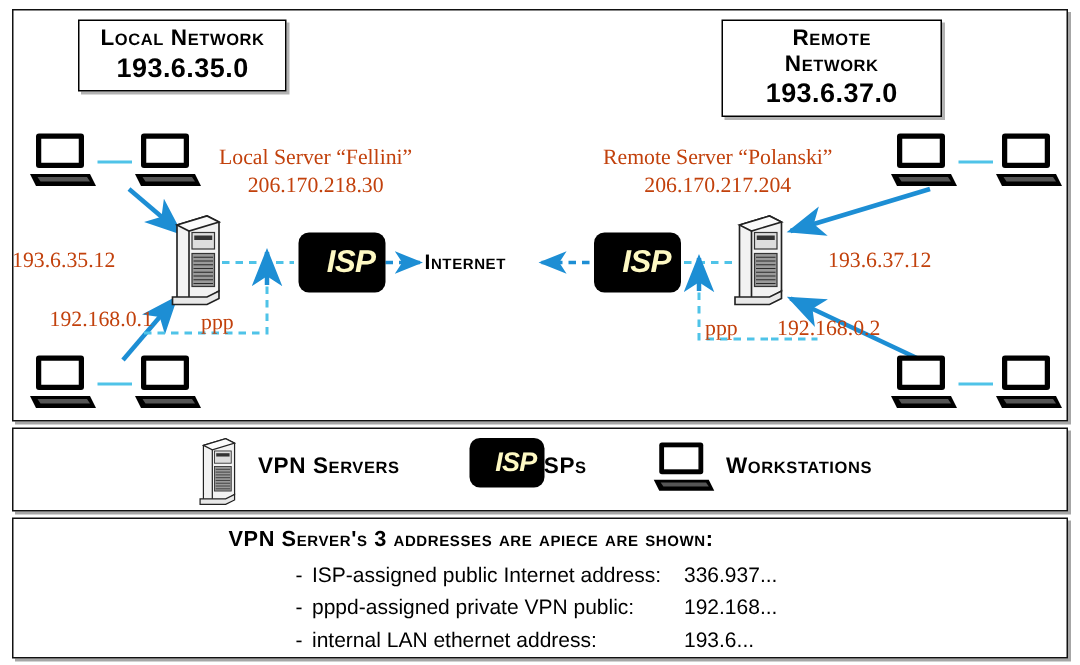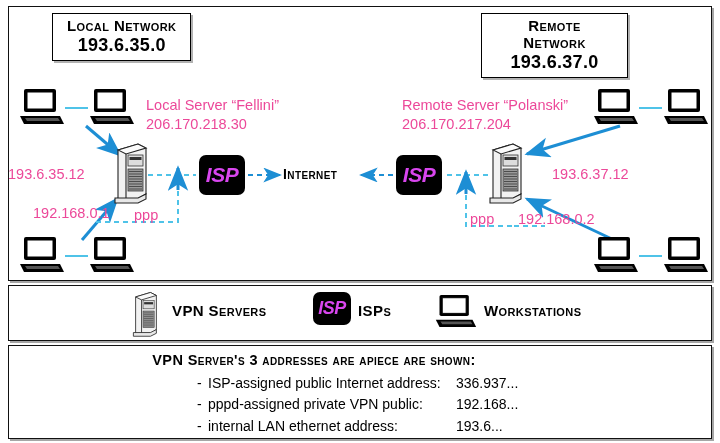--- a/index.html
+++ b/index.html
@@ -39,47 +39,48 @@
     text-align:center;
     padding:4px 14px 5px 14px;
     line-height:1.12;
   }
   #netbox-local {left:52px;  top:13px;}
   #netbox-remote{left:481px; top:13px;}
   .netbox .nb-name{font-size:15px;}
   .netbox .nb-addr{font-size:18px;font-weight:bold;letter-spacing:.3px;}
 
   
-  .lbl{position:absolute;color:#ec4899;font-size:14.5px;white-space:nowrap;}
+  .lbl{position:absolute;color:#c2410c;font-size:14.5px;white-space:nowrap;font-family:Liberation Serif, serif;}
   #lbl-local-server {left:146px; top:96px;  line-height:1.32;}
   #lbl-remote-server{left:402px; top:96px;  line-height:1.32; text-align:left;}
   #lbl-ip-left      {left:8px;   top:166px;}
   #lbl-ip-right     {left:552px; top:166px;}
   #lbl-priv-left    {left:33px;  top:205px;}
   #lbl-priv-right   {left:518px; top:211px;}
   #lbl-ppp-left     {left:134px; top:207px; font-size:14.5px;}
   #lbl-ppp-right    {left:470px; top:211px; font-size:14.5px;}
-  .lbl .ln2{display:block;text-align:left;}
+  .lbl .ln2{display:block;text-align:center;}
 
   
   #lbl-internet{
     position:absolute;left:283px;top:166px;
     font-size:14px;
   }
 
   
   .ispbox{
     position:absolute;
     background:#000;
     border-radius:7px;
-    color:#d946ef;
+    color:#fef9c3;
     font-weight:bold;
     font-style:italic;
     display:flex;align-items:center;justify-content:center;
     letter-spacing:-.5px;
+    padding-left:12px;
   }
   #isp-left {left:199px; top:155px; width:46px; height:40px; font-size:21px;}
   #isp-right{left:396px; top:155px; width:46px; height:40px; font-size:21px;}
   #isp-legend{left:313px; top:292px; width:38px; height:33px; font-size:18px;}
 
   
   #wires{position:absolute;left:0;top:0;width:720px;height:443px;pointer-events:none;}
 
   
   .icon{position:absolute;}

